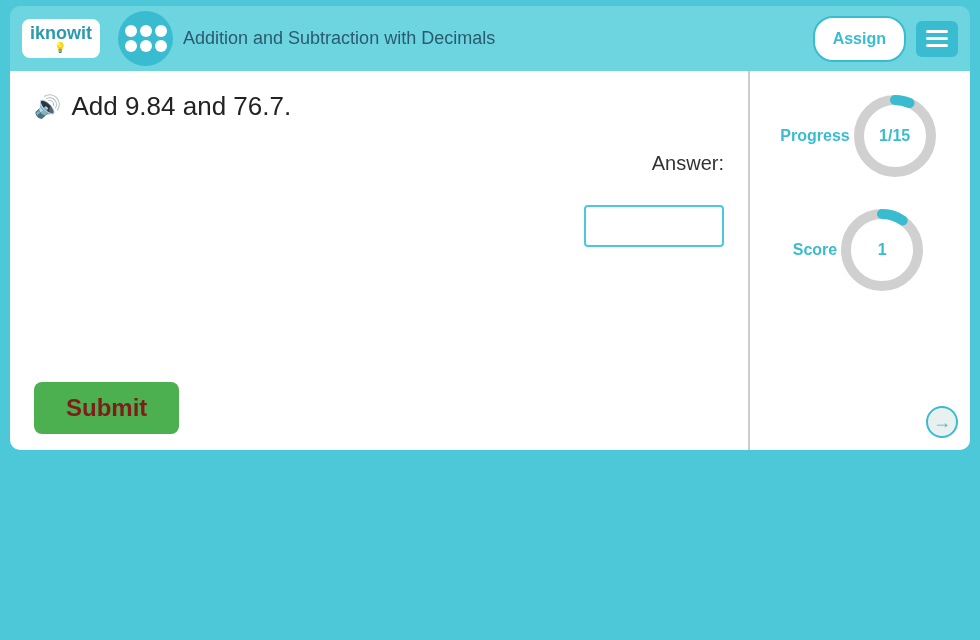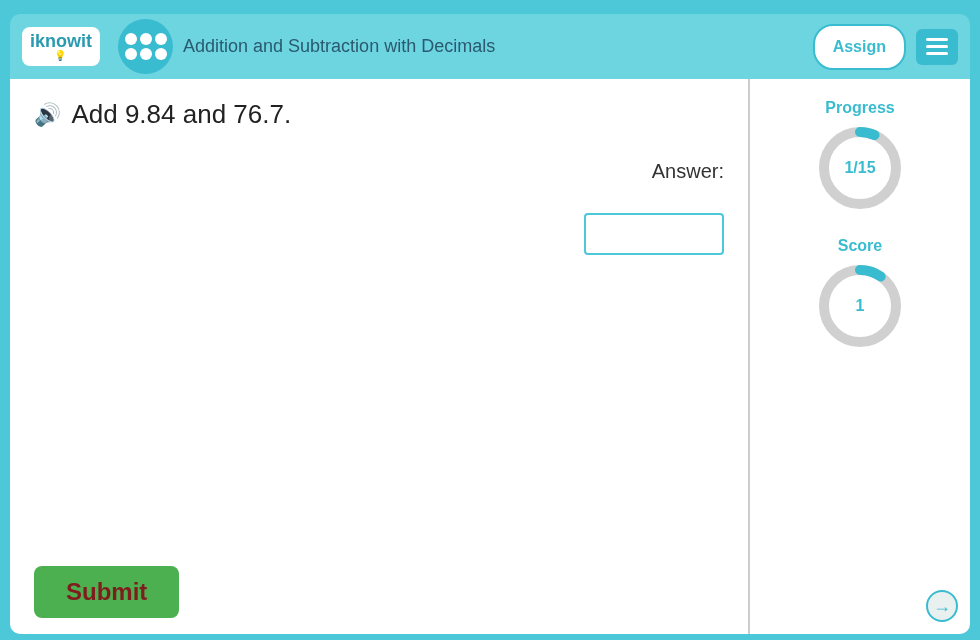--- a/index.html
+++ b/index.html
@@ -6,22 +6,22 @@
     body {
       width: 980px;
       height: 640px;
       background: #4dc8d8;
       font-family: Arial, sans-serif;
       overflow: hidden;
     }
 
     .outer-container {
       width: 960px;
-      height: 620px;
-      margin: 14px auto;
+      height: 444px;
+      margin: 6px auto;
       background: #4dc8d8;
       border-radius: 12px;
       display: flex;
       flex-direction: column;
     }
 
     
     .header {
       height: 65px;
       background: #6dd5e0;
@@ -215,23 +215,22 @@
       display: flex;
       flex-direction: column;
       align-items: center;
       gap: 24px;
       flex-shrink: 0;
       position: relative;
     }
 
     .sidebar-section {
       display: flex;
-      flex-direction: column;
-      align-items: center;
-      gap: 6px;
+      flex-direction: row;
+      align-items: center;
     }
 
     .sidebar-label {
       font-size: 16px;
       font-weight: bold;
       color: #3abcd0;
     }
 
     
     .donut-container {

